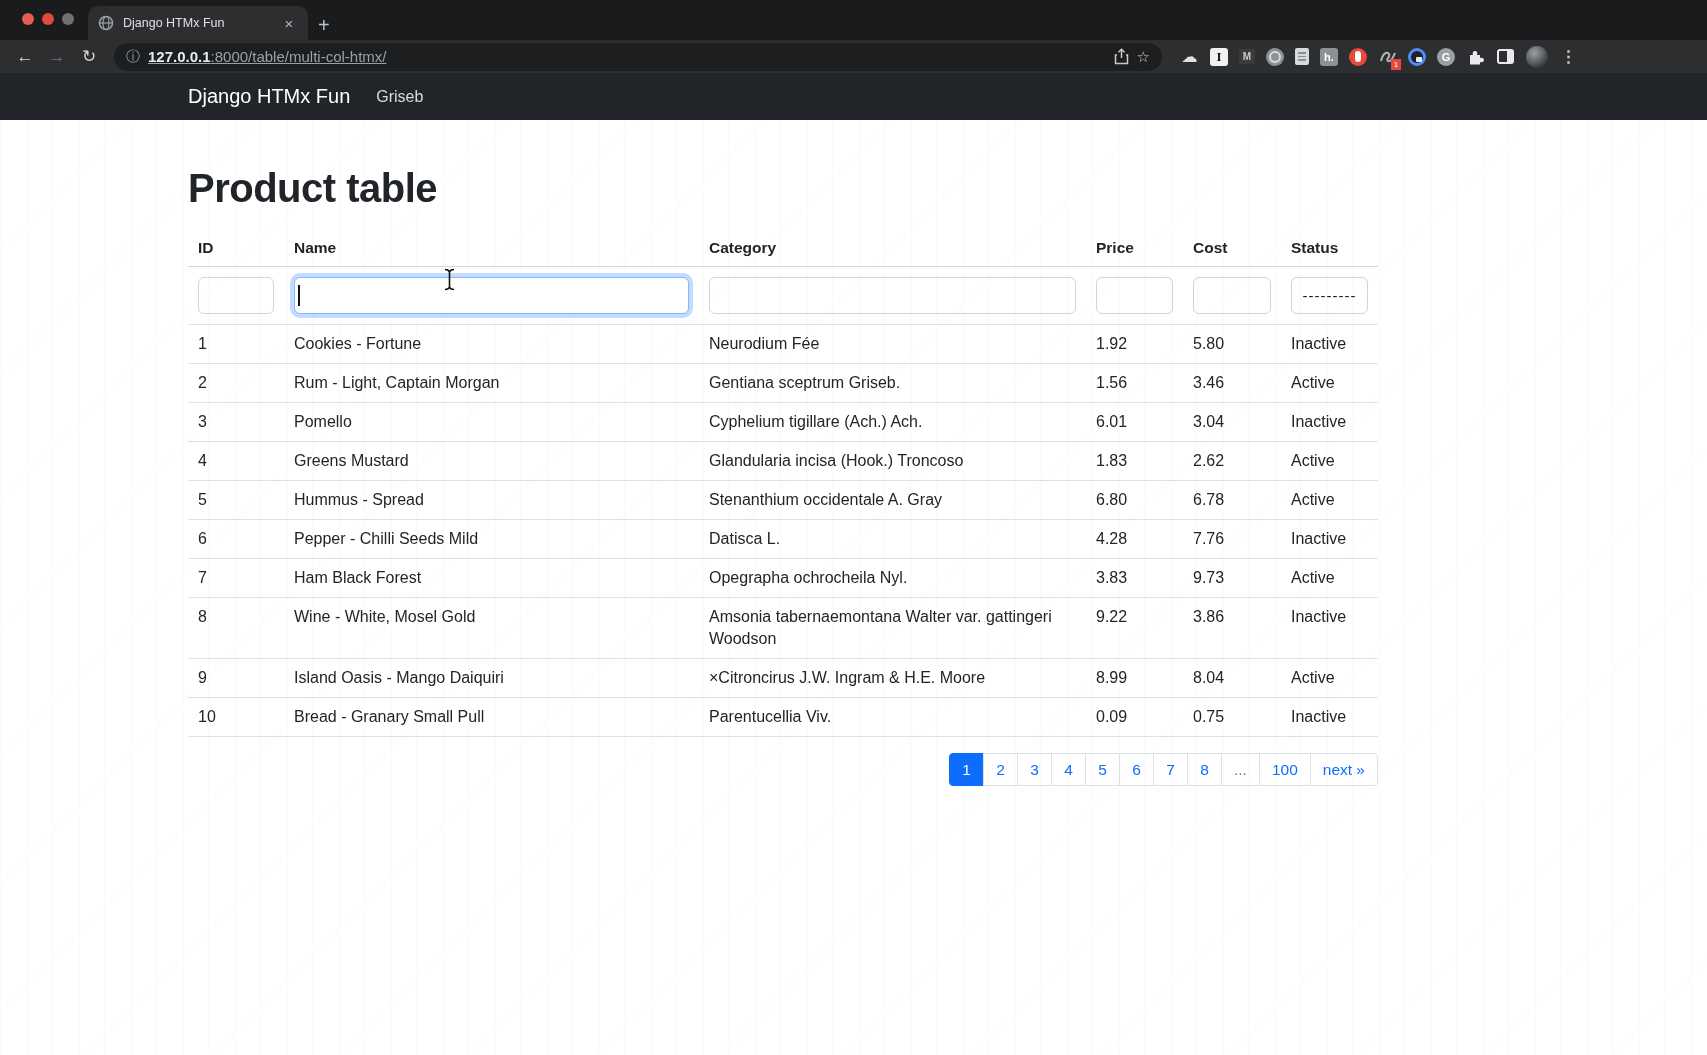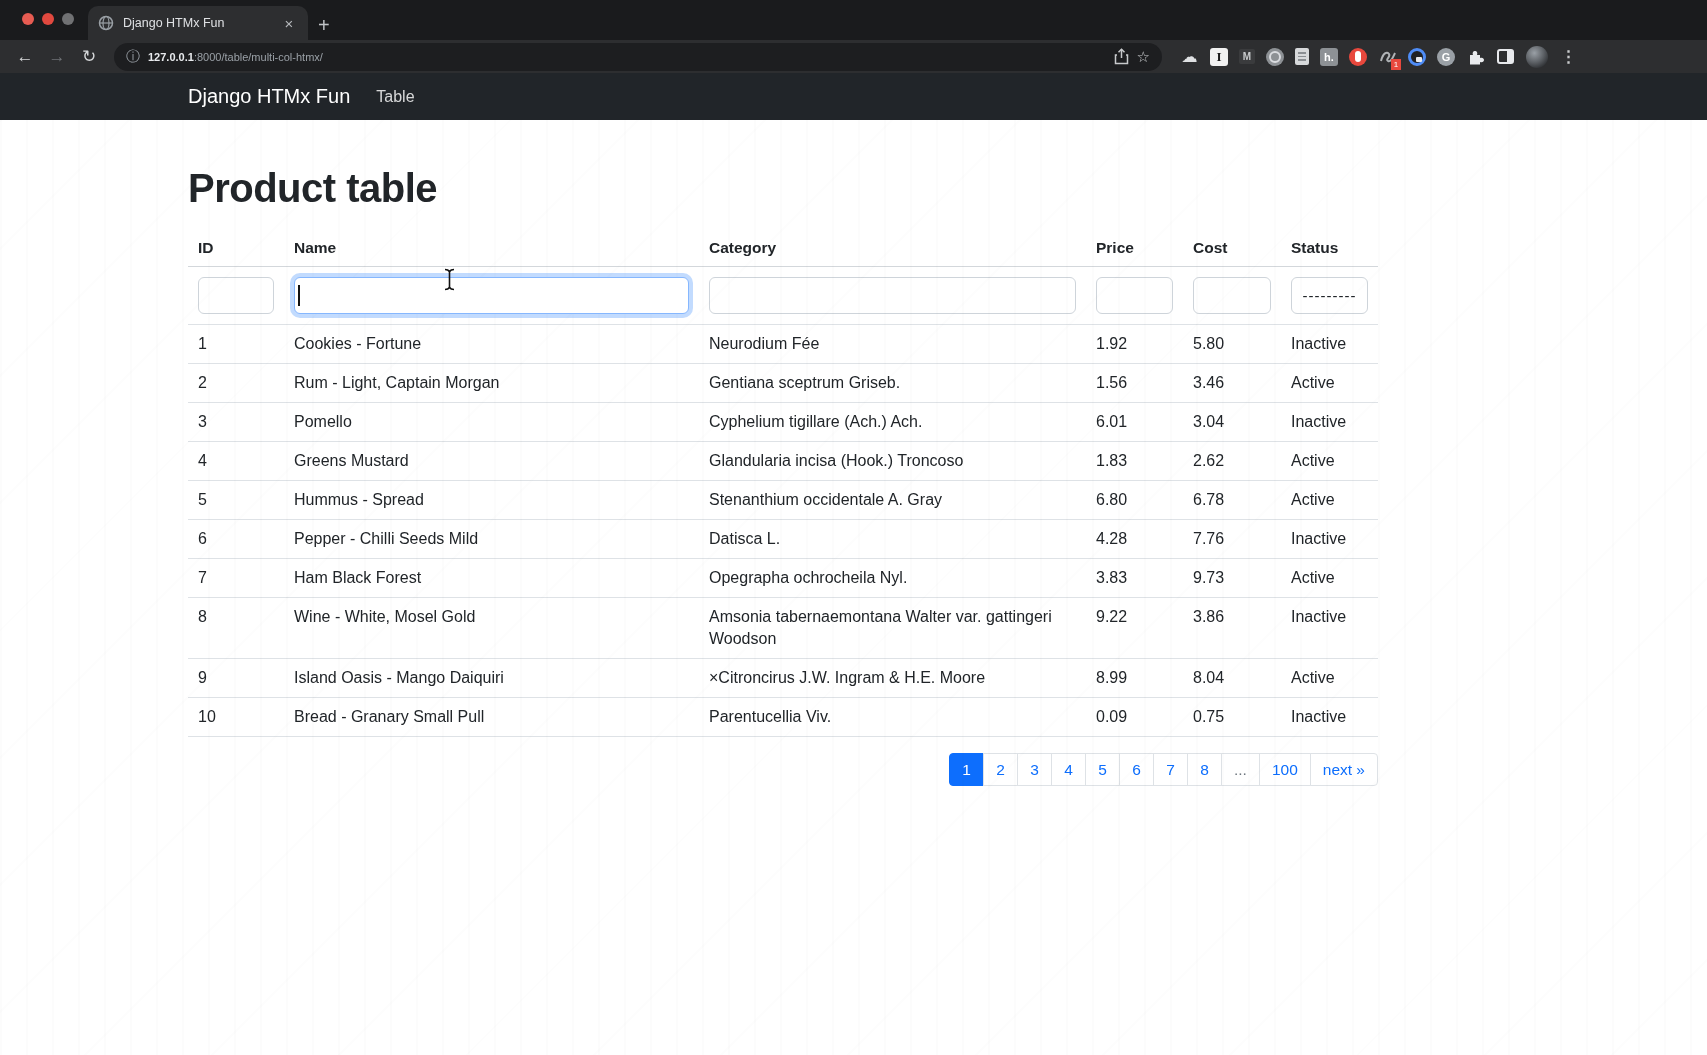--- a/index.html
+++ b/index.html
@@ -35,21 +35,21 @@
   .newtab { color:#c0c3c6; font-size:20px; margin:0 0 5px 10px; line-height:1; }
 
   .toolbar { height:33px; background:#2d2e30; display:flex; align-items:center; padding:0 12px; gap:6px; }
   .navbtn { color:#d5d7d9; font-size:17px; width:26px; text-align:center; }
   .navbtn.disabled { color:#6f7276; }
   .omnibox {
     height:28px; background:#1d1e20; border-radius:14px; flex:0 0 1048px;
     display:flex; align-items:center; padding:0 12px; gap:8px; margin-left:6px;
   }
   .omni-info { color:#9aa0a6; font-size:14px; }
-  .omni-url { font-size:11px; color:#9aa0a6; white-space:nowrap; flex:1; }
+  .omni-url { font-size:15px; color:#9aa0a6; white-space:nowrap; flex:1;text-decoration:underline; }
   .omni-url b { color:#e8eaed; font-weight:bold; }
   .omni-share, .omni-star { color:#c8cacc; font-size:15px; }
 
   .ext-row { display:flex; align-items:center; gap:11px; margin-left:12px; }
   .ext { width:19px; height:19px; display:flex; align-items:center; justify-content:center; position:relative; flex:none; }
   .ext-cloud { color:#dfe1e3; font-size:16px; }
   .ext-insta { background:#f1f1f1; border-radius:3px; width:18px; height:18px; }
   .ext-insta i { font-style:normal; font-family:"Liberation Serif", serif; font-size:13px; color:#1b1b1b; font-weight:bold; }
   .ext-mail { background:#3a3b3d; border-radius:2px; width:16px; height:15px; }
   .ext-mail i { font-style:normal; font-size:10px; color:#c8cacc; font-weight:bold; }
@@ -190,21 +190,21 @@
     <span class="ext">
         <span class="ext-side"></span>
       </span>
     <span class="ext ext-avatar"></span>
     <span class="ext ext-kebab">⋮</span>
   </div>
 </div>
 
 <div class="navbar">
   <span class="brand">Django HTMx Fun</span>
-  <span class="navlink">Table</span>
+  <span class="navlink">Griseb</span>
 </div>
 
 <div class="container">
   <h1>Product table</h1>
 
   <table>
     <colgroup>
       <col class="c-id">
         <col class="c-name">
         <col class="c-cat">

